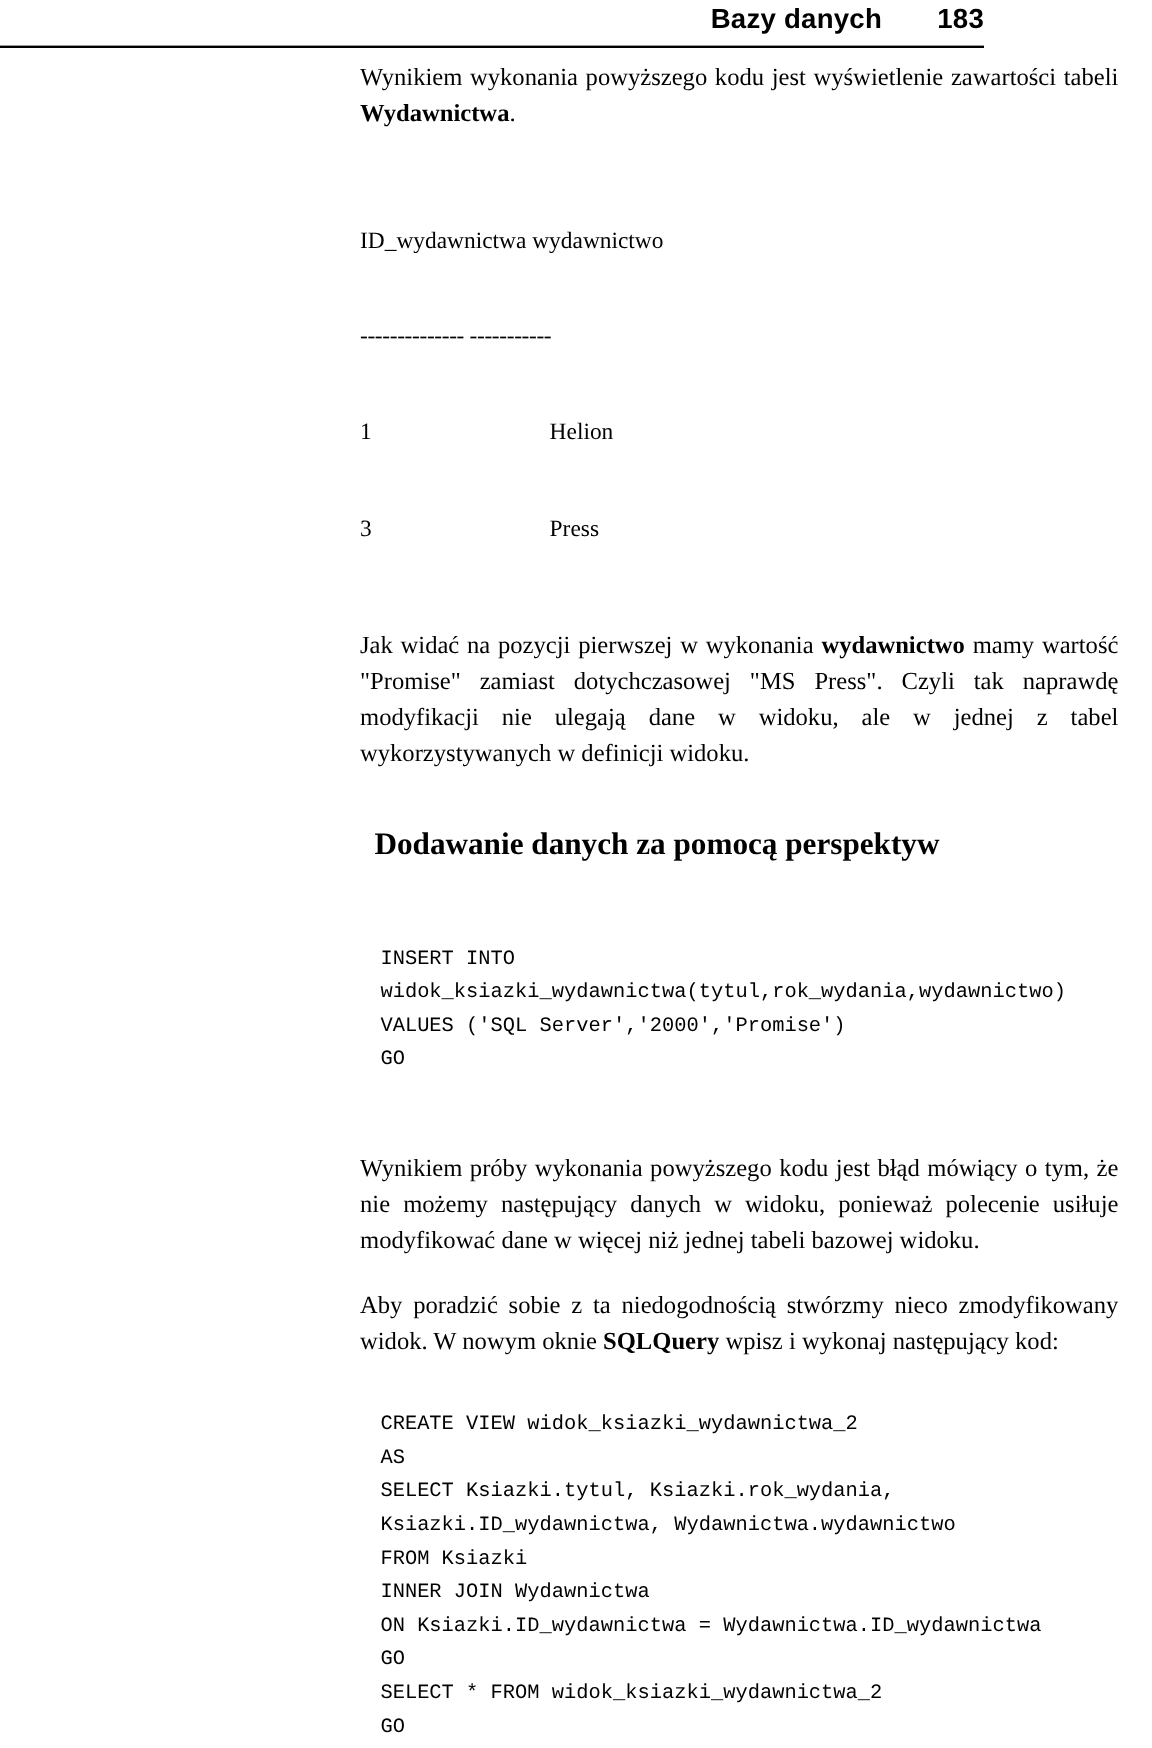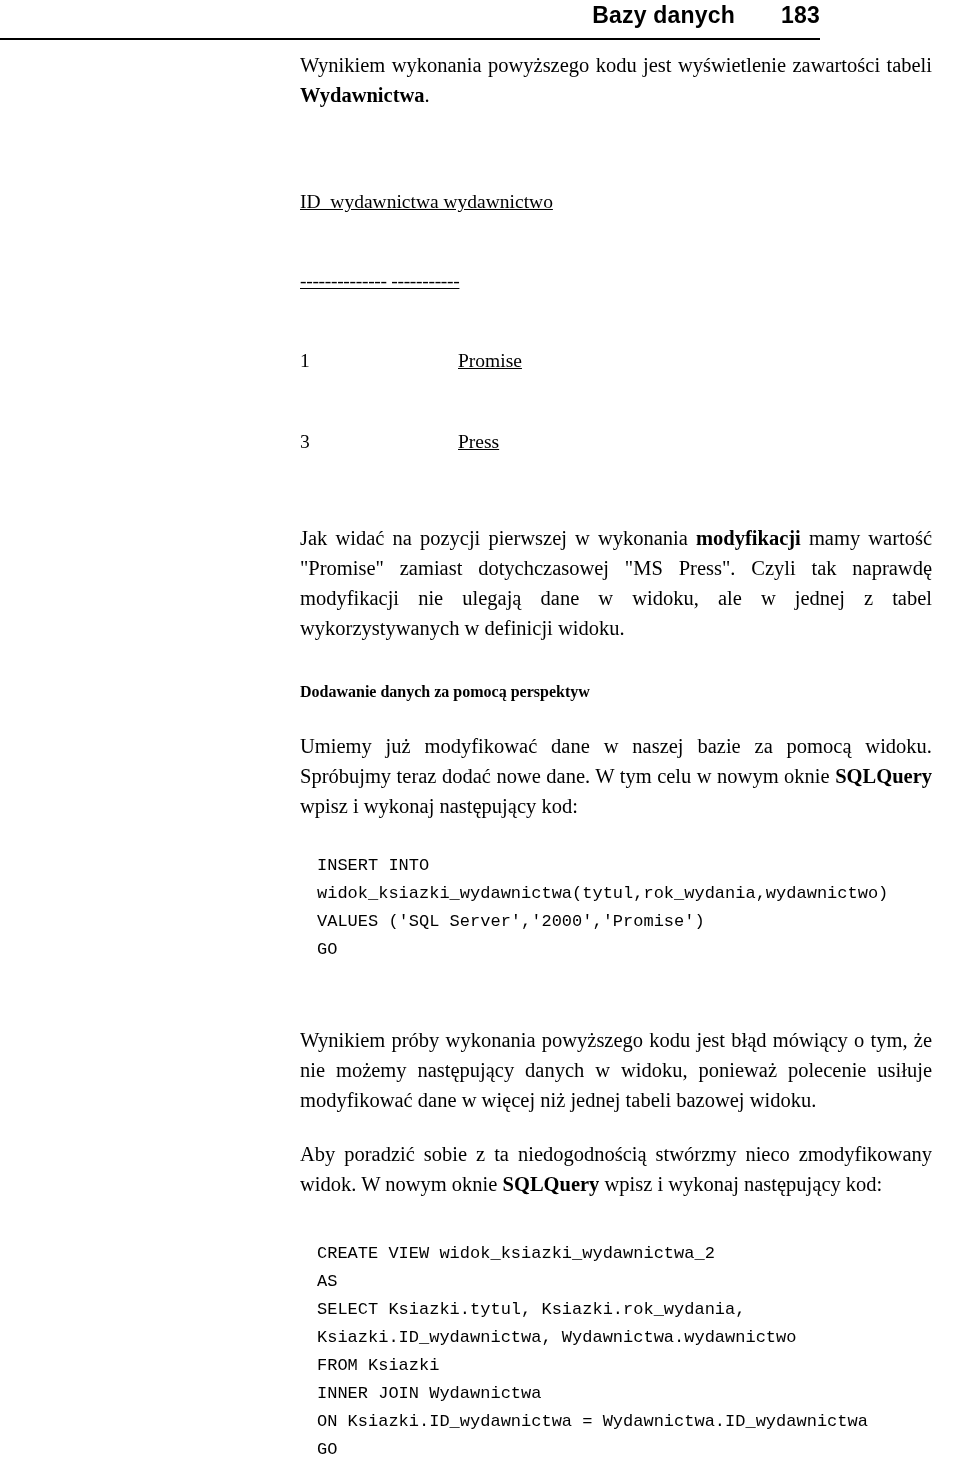--- a/index.html
+++ b/index.html
@@ -64,22 +64,22 @@
     hyphens: none;
   }
   p.para b { font-weight: bold; }
 
   .gap-s  { height: 14px; }
   .gap-m  { height: 24px; }
   .gap-l  { height: 34px; }
   .gap-xl { height: 44px; }
 
   h2.section-heading {
-    margin: 0;
-    font-size: 16px;
+    margin: 12px;
+    font-size: 26px;
     line-height: 30px;
     font-weight: bold;
   }
 
   
   pre.code {
     margin: 17px;
     font-family: "Liberation Mono", "DejaVu Sans Mono", monospace;
     font-size: 17px;
     line-height: 28px;
@@ -87,21 +87,21 @@
     color: #000000;
     letter-spacing: 0px;
   }
 
   
   .result {
     font-size: 19.5px;
     line-height: 27px;
     white-space: pre;
   }
-  .result .rrow { display: block; white-space: pre; text-decoration: underline; }
+  .result .rrow { display: block; white-space: pre; }
   .dashline { white-space: pre; font-size: 19.5px; line-height: 24px; letter-spacing: -0.3px;}
 
   
   .outblock1 { margin-left: 0px; }
   .outblock1 .c1 { display: inline-block; width: 158px; }
 </style>
 </head>
 <body>
 
 <div class="page-header">
@@ -113,35 +113,34 @@
 
 <div class="content">
 
   <p class="para"><span>Wynikiem wykonania powyższego kodu jest wyświetlenie zawartości tabeli </span><b>Wydawnictwa</b><span>.</span></p>
 
   <div class="gap-m"></div>
 
   <div class="result outblock1">
     <span class="rrow">ID_wydawnictwa wydawnictwo</span>
     <span class="rrow dashline">-------------- -----------</span>
-    <span class="rrow"><span class="c1">1</span><span>Promise</span></span>
+    <span class="rrow"><span class="c1">1</span><span>Helion</span></span>
     <span class="rrow"><span class="c1">3</span><span>Press</span></span>
   </div>
 
   <div class="gap-s"></div>
 
-  <p class="para"><span>Jak widać na pozycji pierwszej w wykonania </span><b>modyfikacji</b><span> mamy wartość "Promise" zamiast dotychczasowej "MS Press". Czyli tak naprawdę modyfikacji nie ulegają dane w widoku, ale w jednej z tabel wykorzystywanych w definicji widoku.</span></p>
+  <p class="para"><span>Jak widać na pozycji pierwszej w wykonania </span><b>wydawnictwo</b><span> mamy wartość "Promise" zamiast dotychczasowej "MS Press". Czyli tak naprawdę modyfikacji nie ulegają dane w widoku, ale w jednej z tabel wykorzystywanych w definicji widoku.</span></p>
 
   <div class="gap-l"></div>
 
   <h2 class="section-heading">Dodawanie danych za pomocą perspektyw</h2>
 
   <div class="gap-m"></div>
 
-  <p class="para"><span>Umiemy już modyfikować dane w naszej bazie za pomocą widoku. Spróbujmy teraz dodać nowe dane. W tym celu w nowym oknie </span><b>SQLQuery</b><span> wpisz i wykonaj następujący kod:</span></p>
 
   <div class="gap-s"></div>
 
   <pre class="code">INSERT INTO
 widok_ksiazki_wydawnictwa(tytul,rok_wydania,wydawnictwo)
 VALUES ('SQL Server','2000','Promise')
 GO</pre>
 
   <div class="gap-xl"></div>
 

